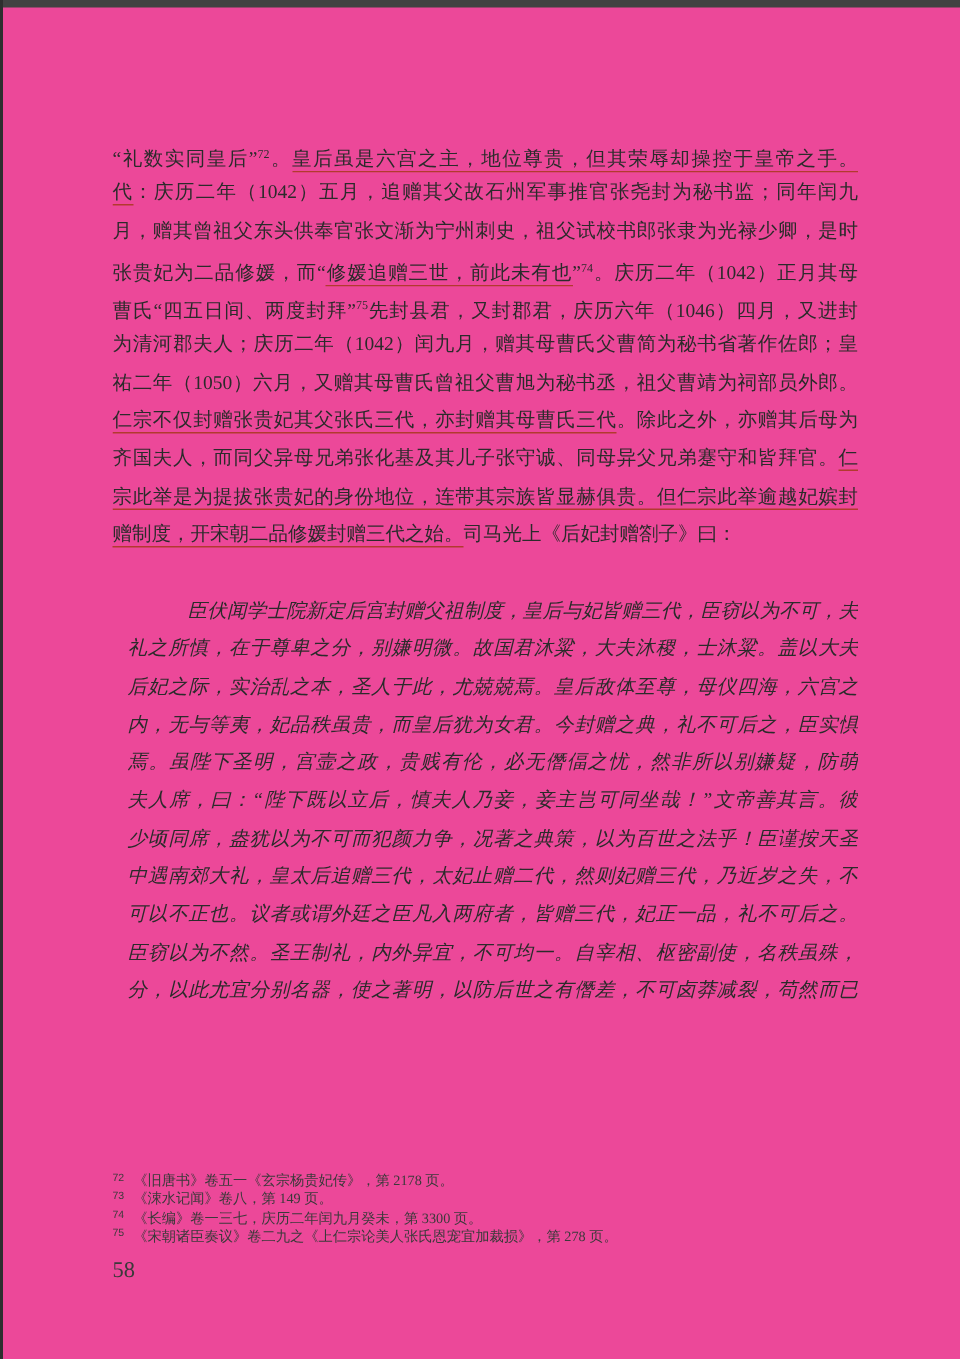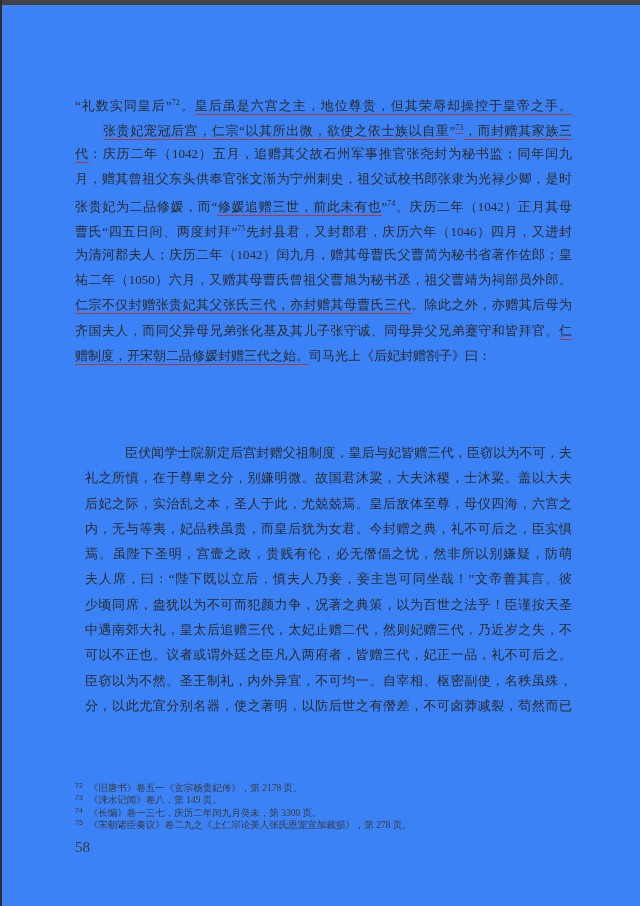--- a/index.html
+++ b/index.html
@@ -1,53 +1,53 @@
 <!DOCTYPE html>
 <html style="--c-topbar: #424242; --c-leftbar: #2e2e2e; --c-text: #2b2b2b; --c-foot: #3a3a3a; --c-underline: #b23a2e;"><head>
 <meta charset="utf-8">
 <style>
   html,body{margin:0;padding:0;}
   .page{
-    position:relative;width:640px;height:906px;background:#3b82f6;overflow:hidden;
+    position:relative;width:640px;height:906px;background:#ec4899;overflow:hidden;
     font-family:"Liberation Serif","DejaVu Serif",serif;
   }
   .topbar{position:absolute;left:0;top:0;width:640px;height:5px;background:var(--c-topbar);}
   .leftbar{position:absolute;left:0;top:0;width:2px;height:906px;background:var(--c-leftbar);}
   .body-text{position:absolute;left:75px;top:90px;width:497px;color:var(--c-text);}
   .line{height:25.3px;line-height:25.3px;font-size:13px;white-space:nowrap;overflow:visible;}
   .just{white-space:normal;text-align:justify;text-align-last:justify;overflow:hidden;height:25.3px;}
   .ind{text-indent:28px;}
   .u{border-bottom:1.4px solid var(--c-underline);padding-bottom:1px;}
   .sup{font-size:8px;vertical-align:5px;letter-spacing:0;}
-  .quote-text{position:absolute;left:85px;top:394px;width:487px;color:var(--c-text);margin-top:46px;}
+  .quote-text{position:absolute;left:85px;top:394px;width:487px;color:var(--c-text);font-style:italic;}
   .qline{height:25.3px;line-height:25.3px;font-size:13px;white-space:normal;text-align:justify;text-align-last:justify;overflow:hidden;}
   .qfirst{text-indent:40px;}
   .footnotes{position:absolute;left:75px;top:780px;width:497px;color:var(--c-foot);}
   .fnrow{height:12.4px;line-height:12.4px;font-size:9.5px;white-space:nowrap;}
   .fnum{font-size:7px;vertical-align:3px;margin-right:6px;font-family:"Liberation Sans","DejaVu Sans",sans-serif;}
   .page-number{position:absolute;left:75px;top:839px;font-size:15px;color:var(--c-foot);}
 </style>
 </head>
 <body>
 
 <div class="page">
   <div class="topbar"></div>
   <div class="leftbar"></div>
 
   <div class="body-text">
       <div class="line just"><span class="">“礼数实同皇后”</span><span class=" sup">72</span><span class="">。</span><span class="u">皇后虽是六宫之主，地位尊贵，但其荣辱却操控于皇帝之手。</span></div>
-      <div class="line ind just"><span class="u">张贵妃宠冠后宫，仁宗“以其所出微，欲使之依士族以自重”</span><span class="u sup">73</span><span class="u">，而封赠其家族三</span></div>
       <div class="line just"><span class="u">代</span><span class="">：庆历二年（1042）五月，追赠其父故石州军事推官张尧封为秘书监；同年闰九</span></div>
       <div class="line just"><span class="">月，赠其曾祖父东头供奉官张文渐为宁州刺史，祖父试校书郎张隶为光禄少卿，是时</span></div>
       <div class="line just"><span class="">张贵妃为二品修媛，而“</span><span class="u">修媛追赠三世，前此未有也</span><span class="">”</span><span class=" sup">74</span><span class="">。庆历二年（1042）正月其母</span></div>
       <div class="line just"><span class="">曹氏“四五日间、两度封拜”</span><span class=" sup">75</span><span class="">先封县君，又封郡君，庆历六年（1046）四月，又进封</span></div>
       <div class="line just"><span class="">为清河郡夫人；庆历二年（1042）闰九月，赠其母曹氏父曹简为秘书省著作佐郎；皇</span></div>
       <div class="line just"><span class="">祐二年（1050）六月，又赠其母曹氏曾祖父曹旭为秘书丞，祖父曹靖为祠部员外郎。</span></div>
       <div class="line just"><span class="u">仁宗不仅封赠张贵妃其父张氏三代，亦封赠其母曹氏三代</span><span class="">。除此之外，亦赠其后母为</span></div>
       <div class="line just"><span class="">齐国夫人，而同父异母兄弟张化基及其儿子张守诚、同母异父兄弟蹇守和皆拜官。</span><span class="u">仁</span></div>
+      <div class="line just"><span class="u">宗此举是为提拔张贵妃的身份地位，连带其宗族皆显赫俱贵。但仁宗此举逾越妃嫔封</span></div>
       <div class="line"><span class="u">赠制度，开宋朝二品修媛封赠三代之始。</span><span class="">司马光上《后妃封赠劄子》曰：</span></div>
     </div>
   <div class="quote-text">
       <div class="qline qfirst">臣伏闻学士院新定后宫封赠父祖制度，皇后与妃皆赠三代，臣窃以为不可，夫</div>
       <div class="qline">礼之所慎，在于尊卑之分，别嫌明微。故国君沐粱，大夫沐稷，士沐粱。盖以大夫</div>
       <div class="qline">后妃之际，实治乱之本，圣人于此，尤兢兢焉。皇后敌体至尊，母仪四海，六宫之</div>
       <div class="qline">内，无与等夷，妃品秩虽贵，而皇后犹为女君。今封赠之典，礼不可后之，臣实惧</div>
       <div class="qline">焉。虽陛下圣明，宫壸之政，贵贱有伦，必无僭偪之忧，然非所以别嫌疑，防萌</div>
       <div class="qline">夫人席，曰：“陛下既以立后，慎夫人乃妾，妾主岂可同坐哉！”文帝善其言。彼</div>
       <div class="qline">少顷同席，盎犹以为不可而犯颜力争，况著之典策，以为百世之法乎！臣谨按天圣</div>

